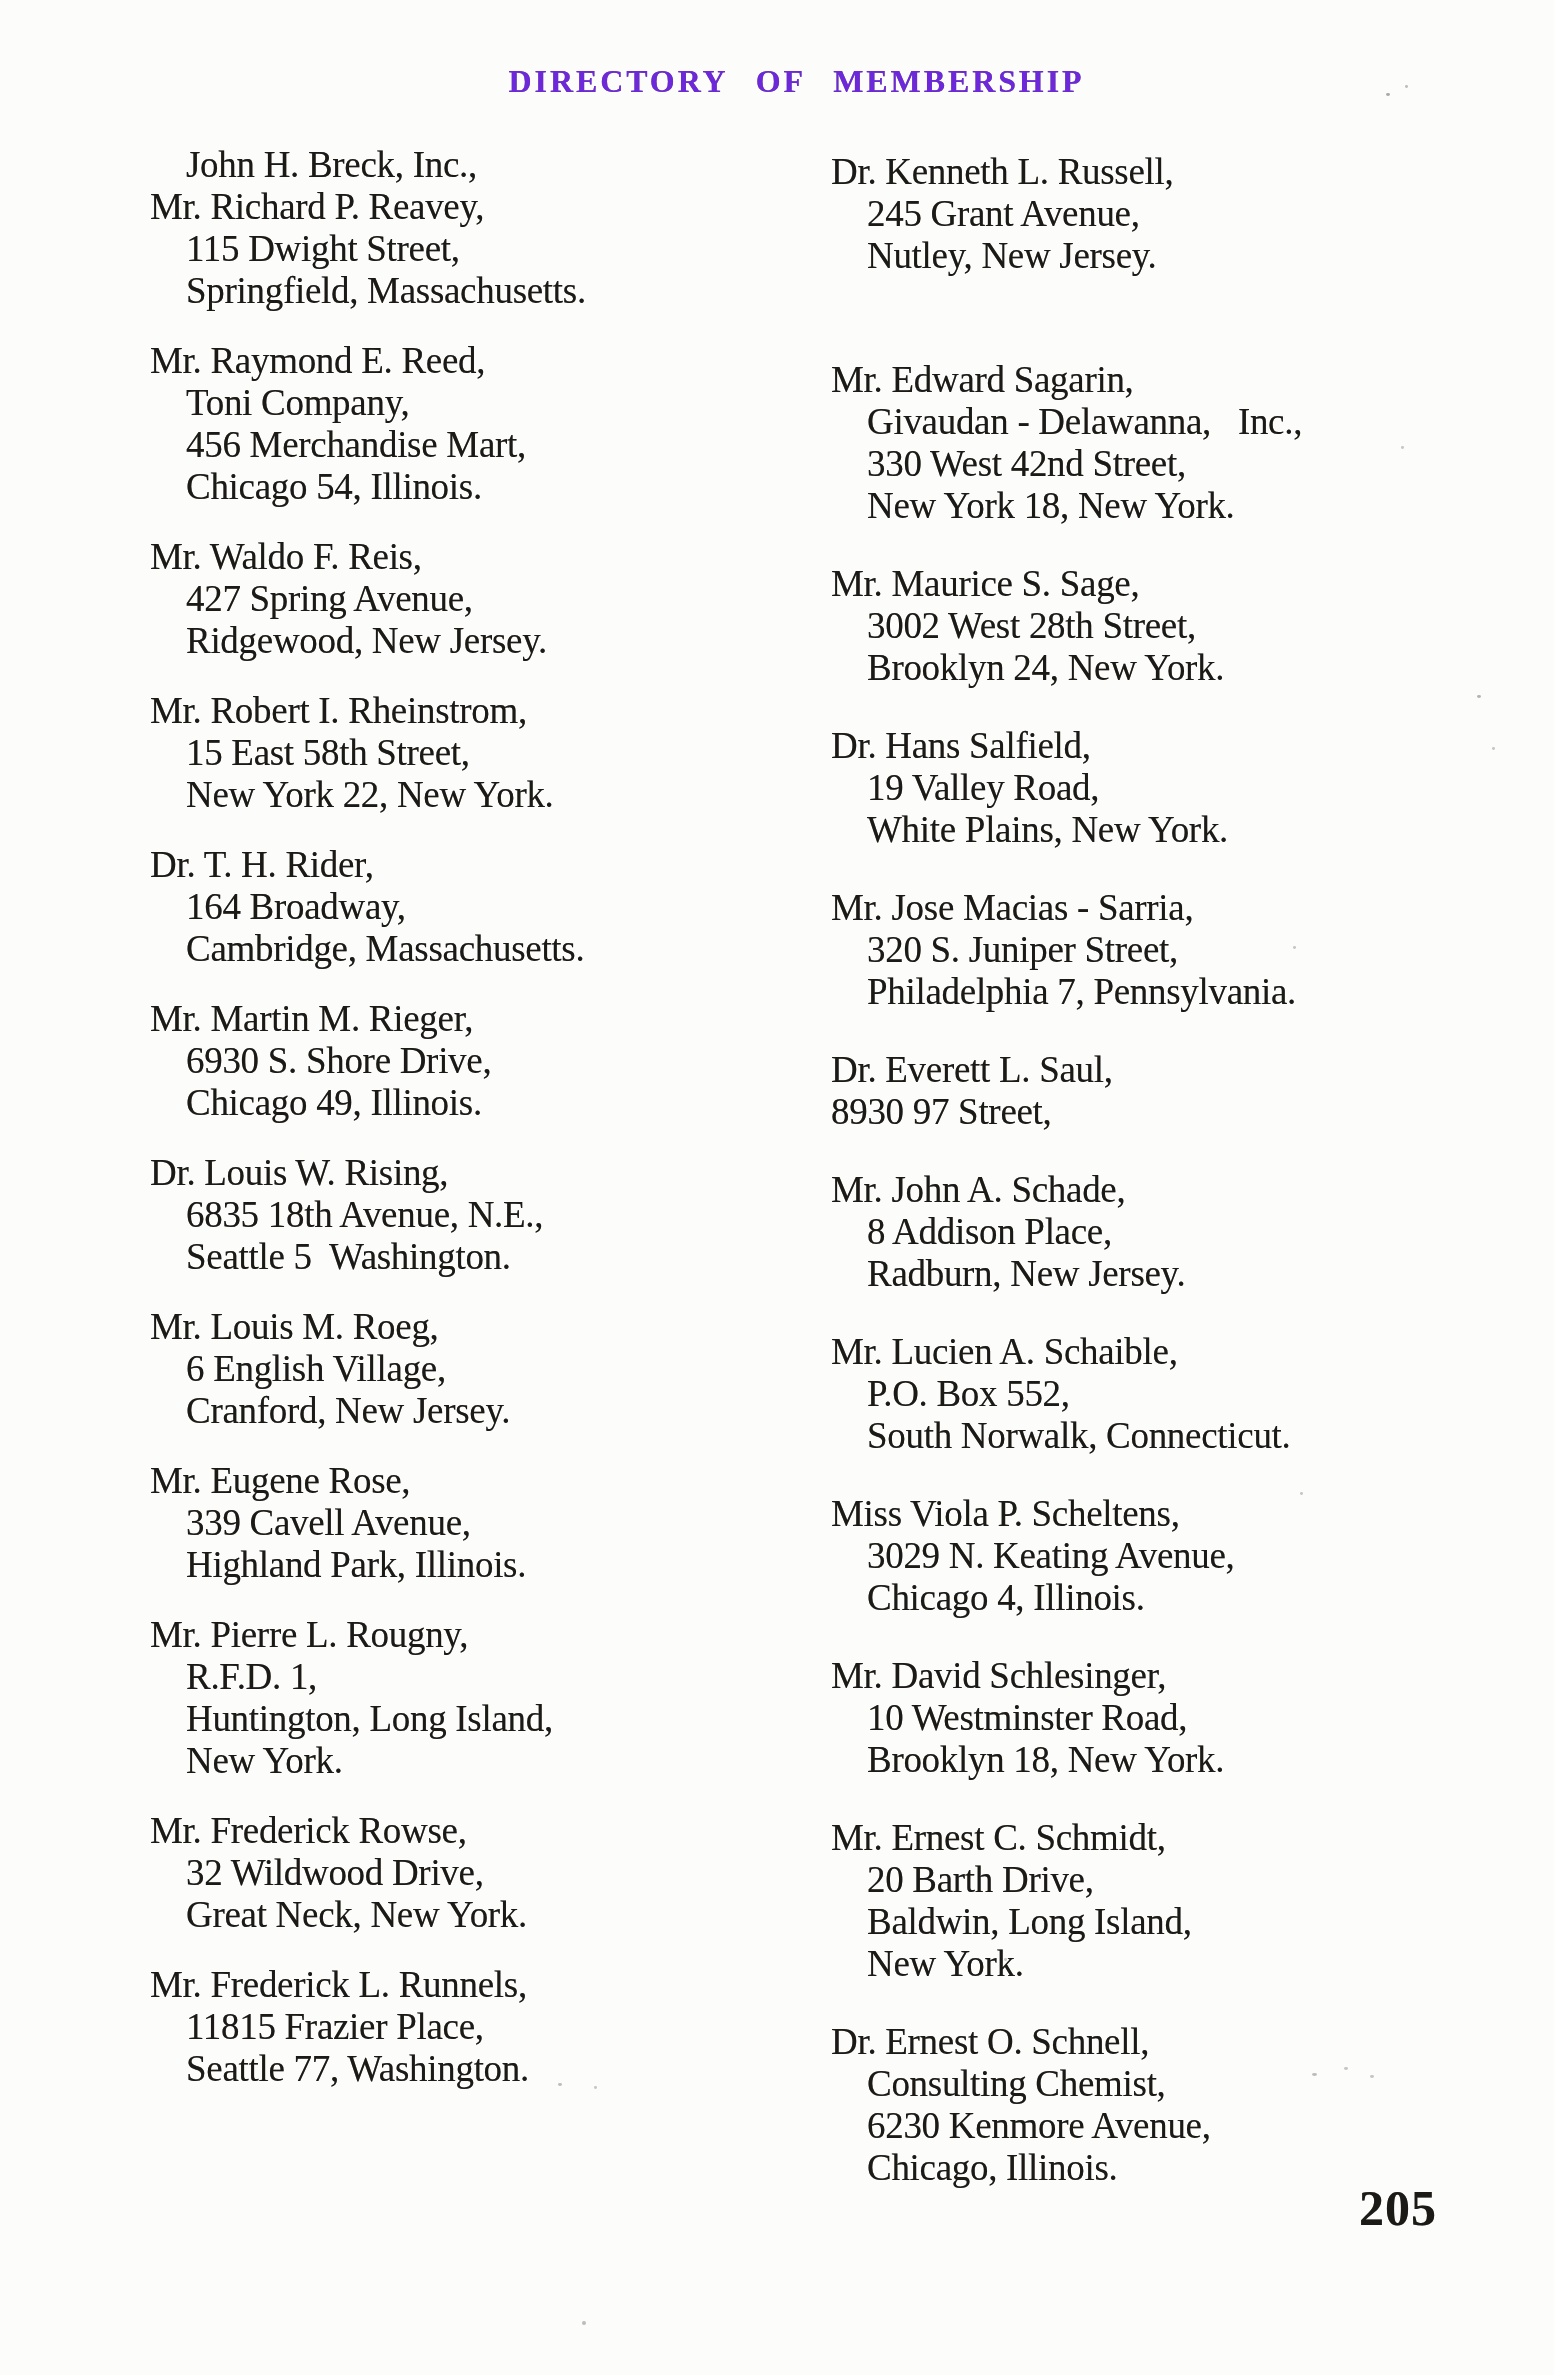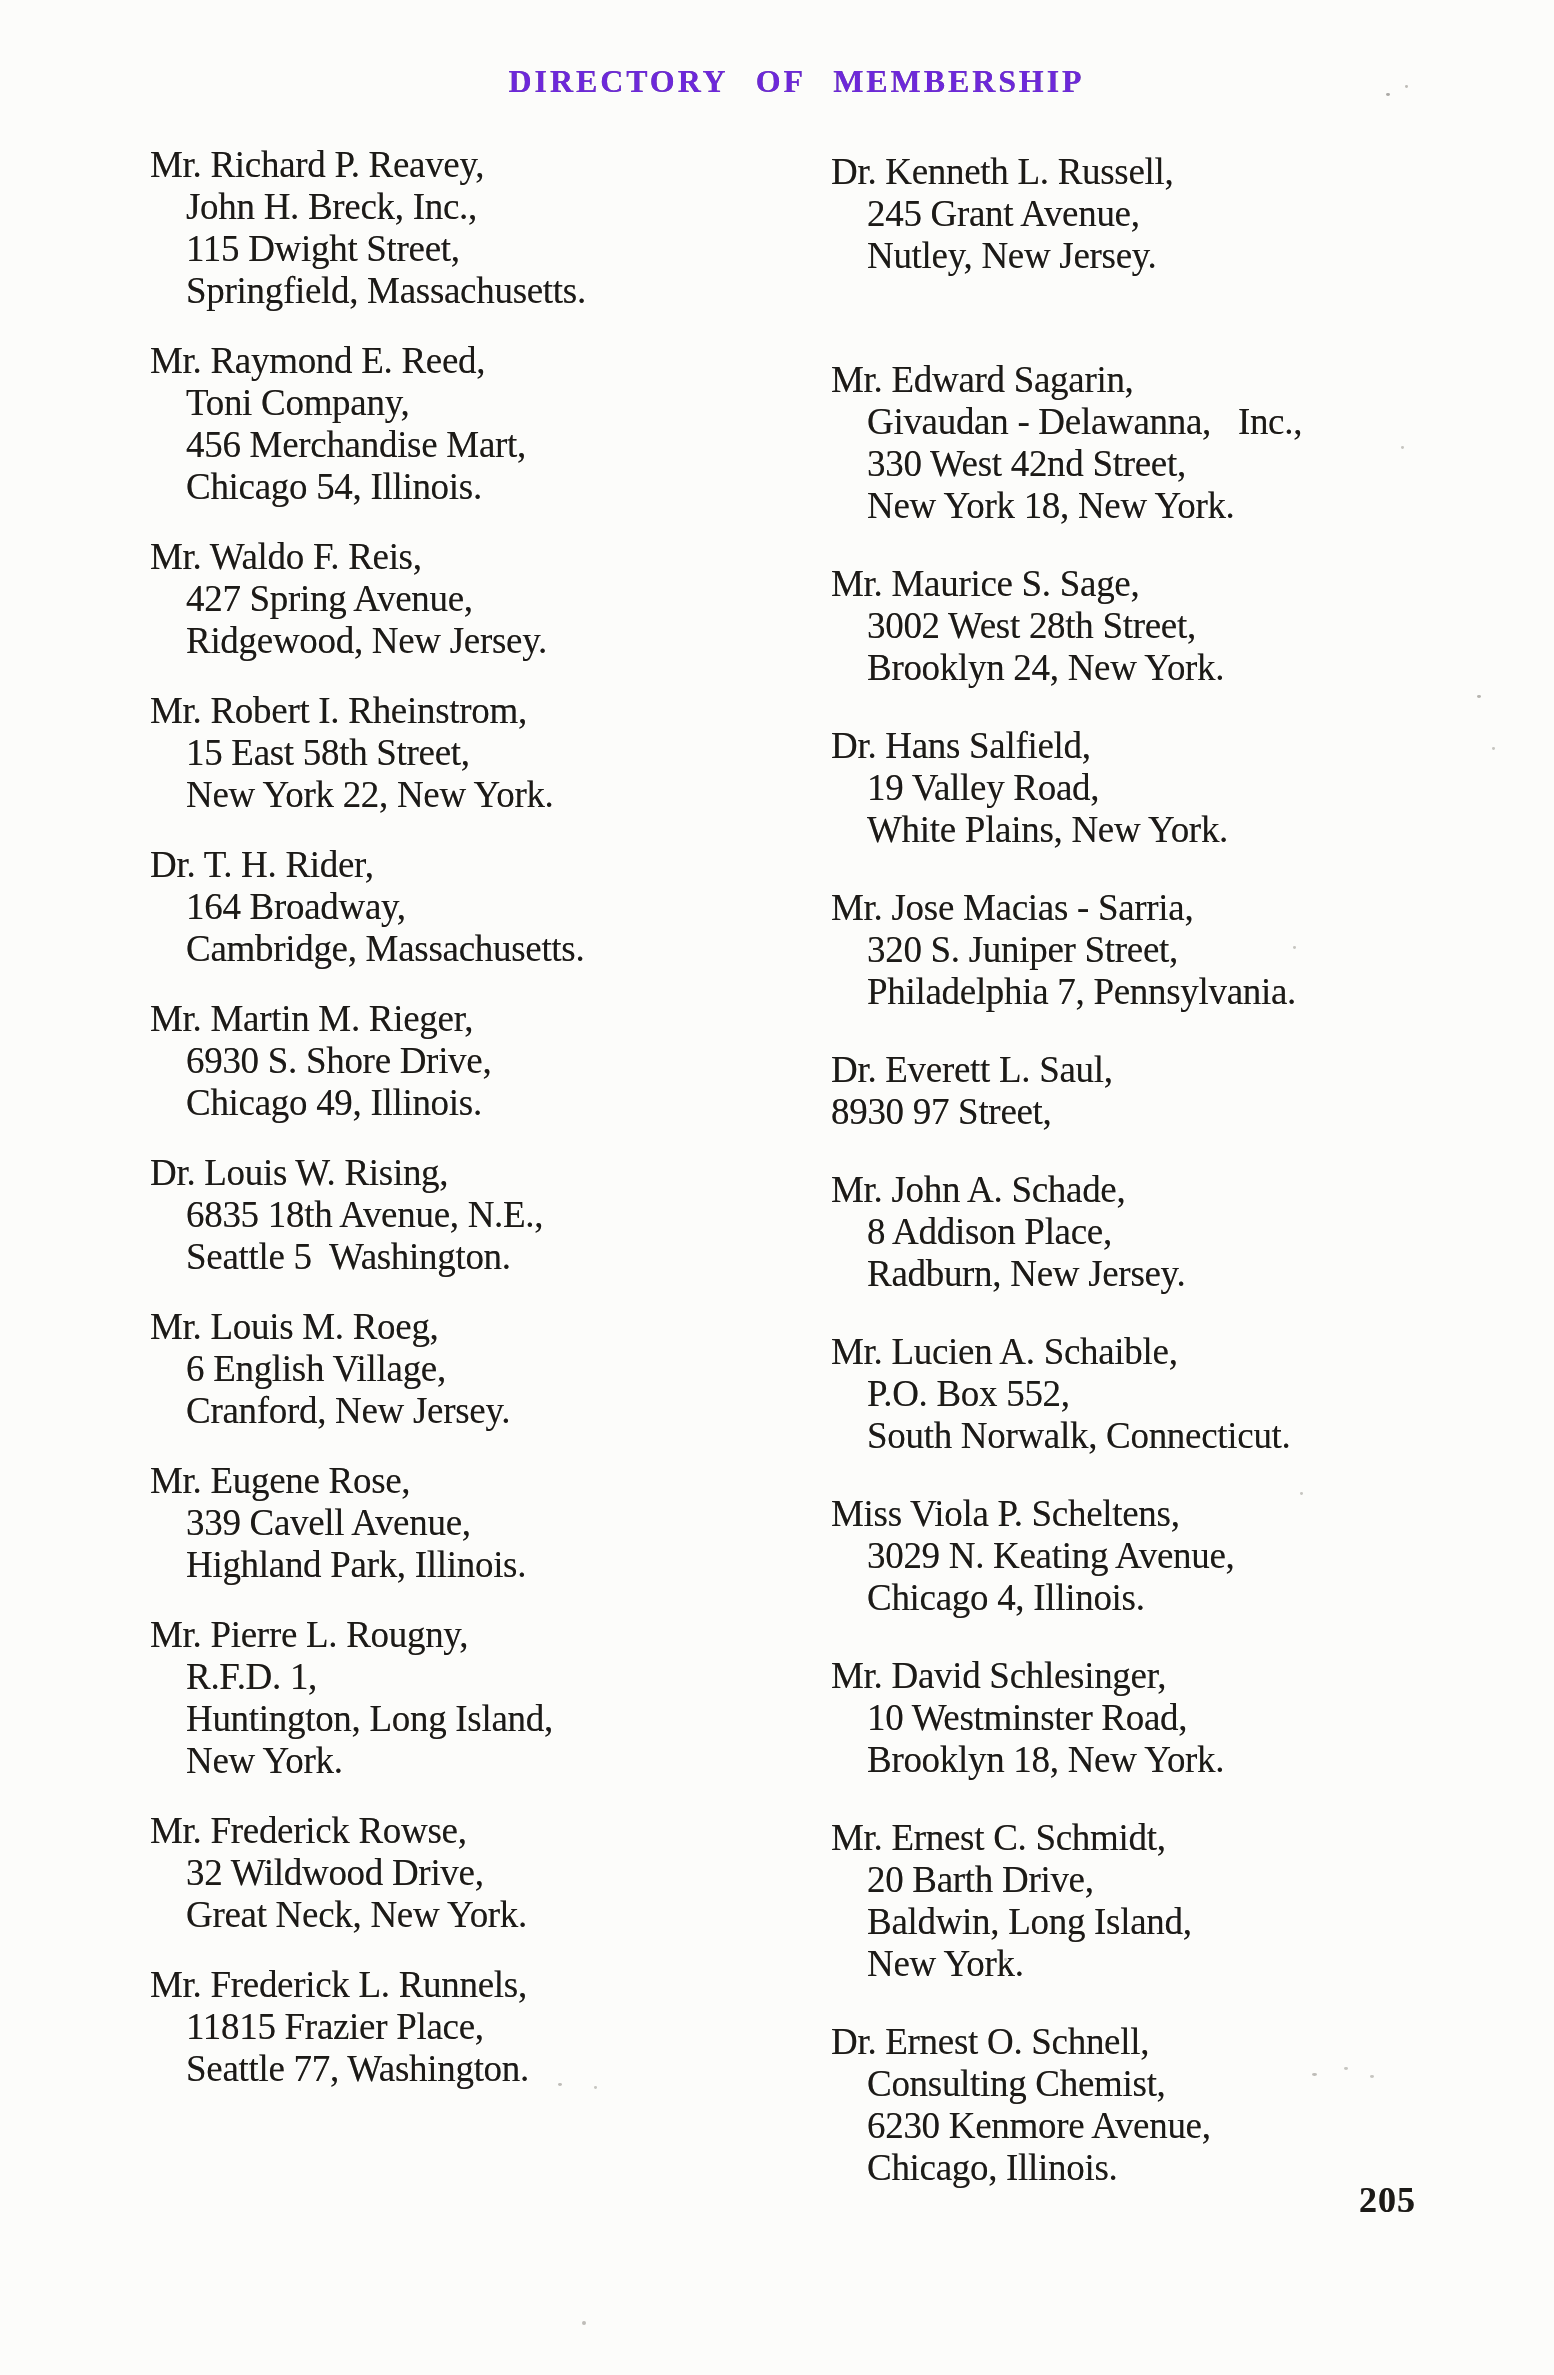--- a/index.html
+++ b/index.html
@@ -48,42 +48,42 @@
     line-height: 42px;
     white-space: pre;
     letter-spacing: -0.3px;
     text-shadow: 0 0 0.6px rgba(25,22,18,0.5);
   }
   .line.indented { padding-left: 36px; }
   .page-number {
     position: absolute;
     left: 1359px;
     top: 2179px;
-    font-size: 36px;
+    font-size: 50px;
     font-weight: 700;
     letter-spacing: 1px;
     text-shadow: 0 0 0.6px rgba(20,18,15,0.55);
   }
   .speck {
     position: absolute;
     background: #4a453d;
     border-radius: 50%;
   }
 </style>
 </head>
 <body>
 
 <div class="page">
 
   <div class="page-header">DIRECTORY OF MEMBERSHIP</div>
 
   <div class="column" id="col-left">
       <div class="entry">
+        <div class="line indented">John H. Breck, Inc.,</div>
         <div class="line">Mr. Richard P. Reavey,</div>
-        <div class="line indented">John H. Breck, Inc.,</div>
         <div class="line indented">115 Dwight Street,</div>
         <div class="line indented">Springfield, Massachusetts.</div>
       </div>
       <div class="entry">
         <div class="line">Mr. Raymond E. Reed,</div>
         <div class="line indented">Toni Company,</div>
         <div class="line indented">456 Merchandise Mart,</div>
         <div class="line indented">Chicago 54, Illinois.</div>
       </div>
       <div class="entry">

